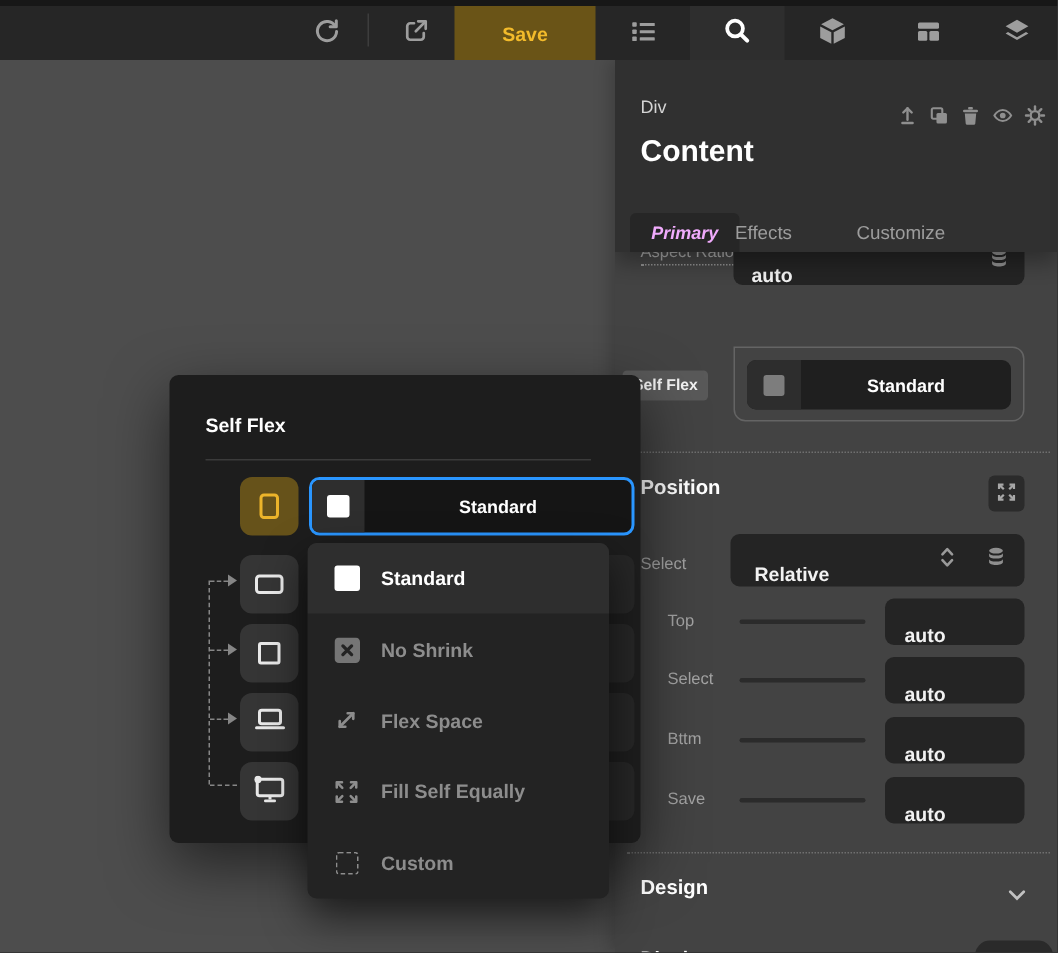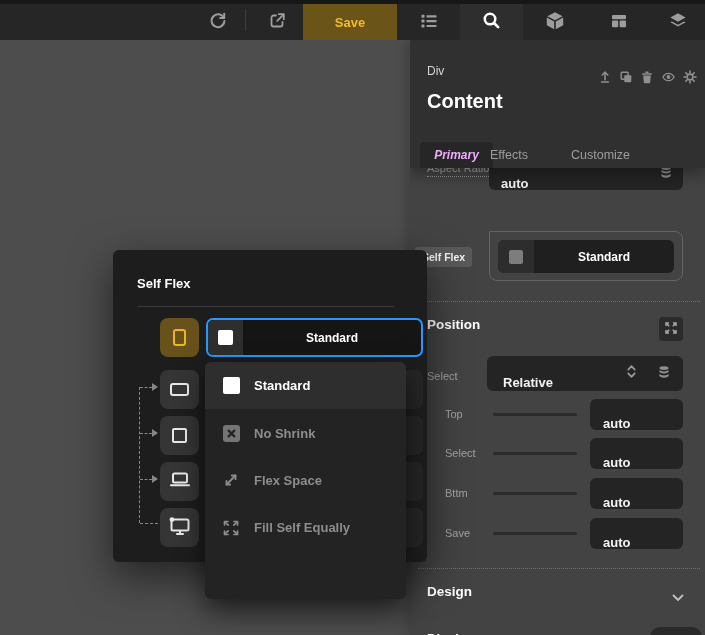--- a/index.html
+++ b/index.html
@@ -436,15 +436,21 @@
             <path d="M6 15.5H2.5V12"></path>
             <path d="M2.8 2.8l3.4 3.4"></path>
             <path d="M15.2 2.8l-3.4 3.4"></path>
             <path d="M15.2 15.2l-3.4-3.4"></path>
             <path d="M2.8 15.2l3.4-3.4"></path>
           </svg>
       </span>
       <span class="mi-label">Fill Self Equally</span>
     </div>
 
+    <div class="menu-item">
+      <span class="mi-icon">
+        <span style="display:block;width:15px;height:15px;border:1.6px dashed #8d8d8d;border-radius:2px"></span>
+      </span>
+      <span class="mi-label">Custom</span>
+    </div>
   </div>
 
 </div>
 
 </body></html>

